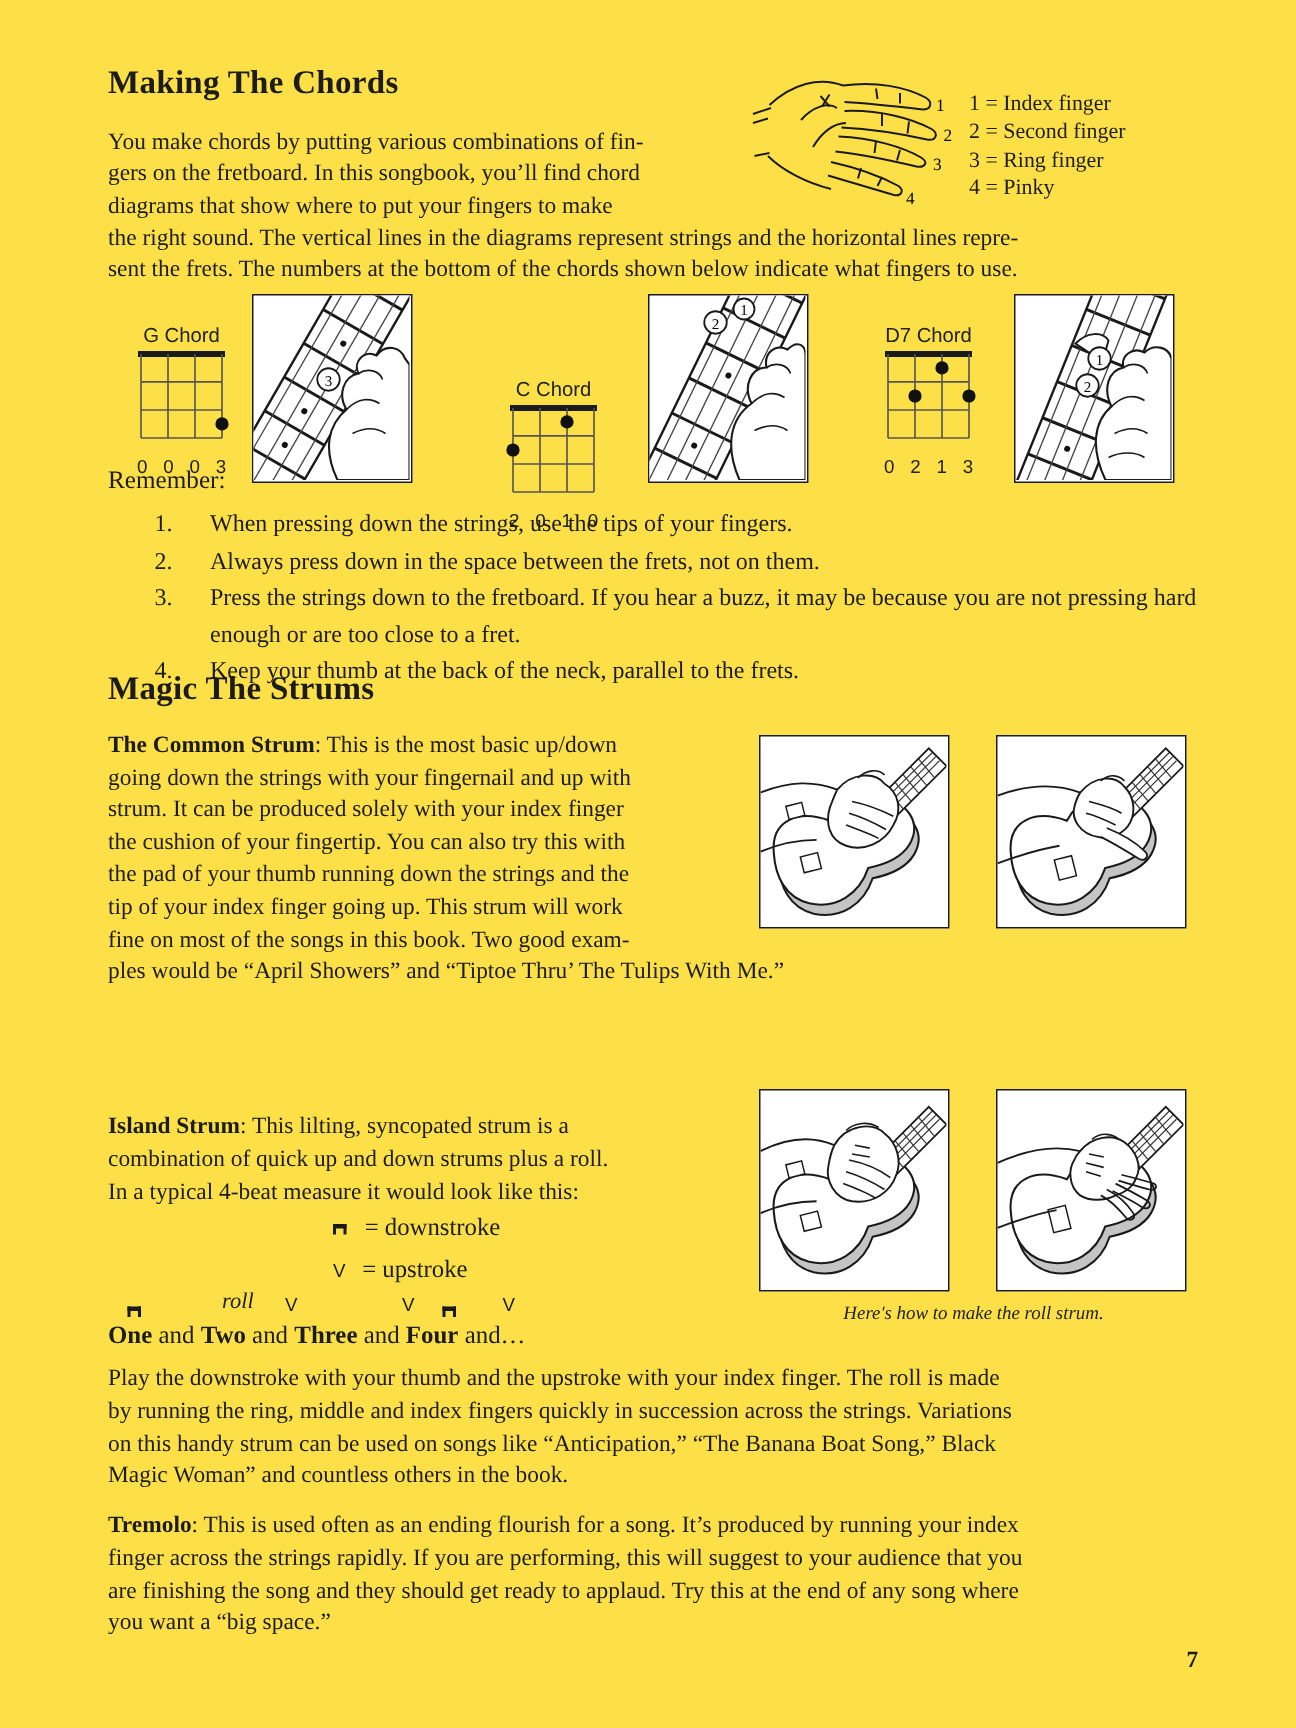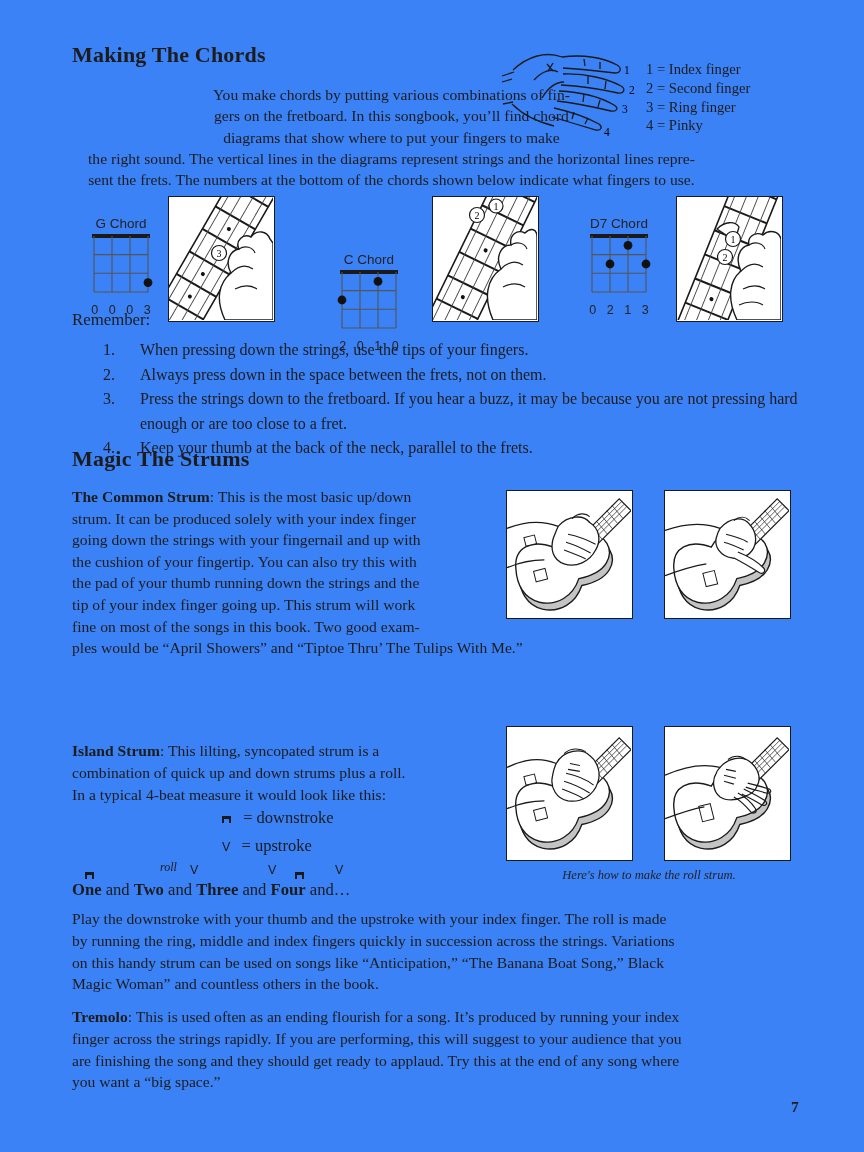--- a/index.html
+++ b/index.html
@@ -1,37 +1,37 @@
 <!DOCTYPE html>
 <html><head>
 <meta charset="utf-8">
 <style>
   html,body{margin:0;padding:0;background:#e8e8e8;}
-  .page{position:relative;width:864px;height:1152px;background:#3b82f6;
+  .page{position:relative;width:864px;height:1152px;background:#fde047;
         font-family:"Liberation Serif",serif;color:#1c1c1c;overflow:hidden;margin:0 auto;}
   .abs{position:absolute;}
   .line{white-space:nowrap;}
   .h1{font-size:22px;font-weight:bold;letter-spacing:.2px;}
   .body15{font-size:15.6px;line-height:21.3px;}
   .body16{font-size:15.6px;line-height:21.8px;}
   .lead{font-weight:bold;}
   .chord-label{font-family:"Liberation Sans",sans-serif;font-size:13.5px;text-align:center;width:70px;color:#222;}
   .finger-row{width:70px;display:flex;font-family:"Liberation Sans",sans-serif;font-size:12.5px;color:#222;margin-top:2px;}
   .finger-row span{display:inline-block;width:17.5%;text-align:center;flex:1;}
   .photo{border:1.6px solid #1a1a1a;background:#fff;box-sizing:border-box;}
   .uke-box{border:1.3px solid #1a1a1a;background:#fff;box-sizing:border-box;}
   .rem-row{font-size:16px;line-height:24.6px;}
   .rem-num{display:inline-block;width:37px;vertical-align:top;}
   .rem-text{display:inline-block;width:662px;vertical-align:top;}
   .down-icon{display:inline-block;width:9px;height:7px;box-sizing:border-box;
              border-top:3.5px solid #1a1a1a;border-left:2px solid #1a1a1a;border-right:2px solid #1a1a1a;}
   .up-glyph{font-family:"Liberation Sans",sans-serif;font-size:12.5px;color:#1a1a1a;}
   .legend-row{font-size:16.5px;line-height:28px;}
   .pattern-span{position:absolute;top:0;}
-  .roll{font-style:italic;font-size:12px;margin-left:12px;}
+  .roll{font-style:italic;font-size:15px;}
   .count{font-size:16.6px;}
   .count b{font-weight:bold;}
   .caption{font-style:italic;font-size:12.6px;text-align:center;color:#222;}
   .pagenum{font-size:15.5px;font-weight:bold;}
   svg .ln{stroke:#1a1a1a;fill:none;}
   svg text{font-family:"Liberation Serif",serif;}
 </style>
 </head>
 <body>
 
@@ -70,21 +70,21 @@
     </svg>
   </div>
 
   <div class="abs" style="left:646px;top:60px;font-size:14.6px;line-height:18.8px;">
     <div class="line">1  =  Index finger</div>
     <div class="line">2  =  Second finger</div>
     <div class="line">3  =  Ring finger</div>
     <div class="line">4  =  Pinky</div>
   </div>
 
-  <div class="abs body15" style="left:88px;top:84px;text-align:center;">
+  <div class="abs body15" style="left:72px;top:84px;">
     <div class="line">You make chords by putting various combinations of fin-</div>
     <div class="line">gers on the fretboard. In this songbook, you’ll find chord</div>
     <div class="line">diagrams that show where to put your fingers to make</div>
     <div class="line">the right sound. The vertical lines in the diagrams represent strings and the horizontal lines repre-</div>
     <div class="line">sent the frets. The numbers at the bottom of the chords shown below indicate what fingers to use.</div>
   </div>
 
   <div class="abs" style="left:72px;top:196px;width:728px;height:128px;">
 
     <div class="abs" style="left:14px;top:20px;">
@@ -284,22 +284,22 @@
     </div>
     <div class="rem-row">
       <span class="rem-num">4.</span><span class="rem-text">Keep your thumb at the back of the neck, parallel to the frets.</span>
     </div>
   </div>
 
   <div class="abs h1" style="left:72px;top:446px;">Magic The Strums</div>
 
   <div class="abs body15" style="left:72px;top:486px;line-height:21.6px;">
     <div class="line"><b class="lead">The Common Strum</b><span>: This is the most basic up/down</span></div>
+    <div class="line">going down the strings with your fingernail and up with</div>
     <div class="line">strum. It can be produced solely with your index finger</div>
-    <div class="line">going down the strings with your fingernail and up with</div>
     <div class="line">the cushion of your fingertip. You can also try this with</div>
     <div class="line">the pad of your thumb running down the strings and the</div>
     <div class="line">tip of your index finger going up. This strum will work</div>
     <div class="line">fine on most of the songs in this book. Two good exam-</div>
     <div class="line">ples would be “April Showers” and “Tiptoe Thru’ The Tulips With Me.”</div>
   </div>
 
   <div class="abs uke-box" style="left:506px;top:490px;width:127px;height:129px;">
     <svg width="124" height="126" viewBox="0 0 126 128">
       <path d="M9,79 C7,57 25,49 47,57 C55,43 65,37 81,41 C101,45 109,59 101,73 C95,83 83,87 73,89 C67,107 51,117 33,113 C17,109 10,95 9,79 Z" transform="translate(3,7)" fill="#c4c4c4" stroke="#1a1a1a" stroke-width="1.4"></path>

